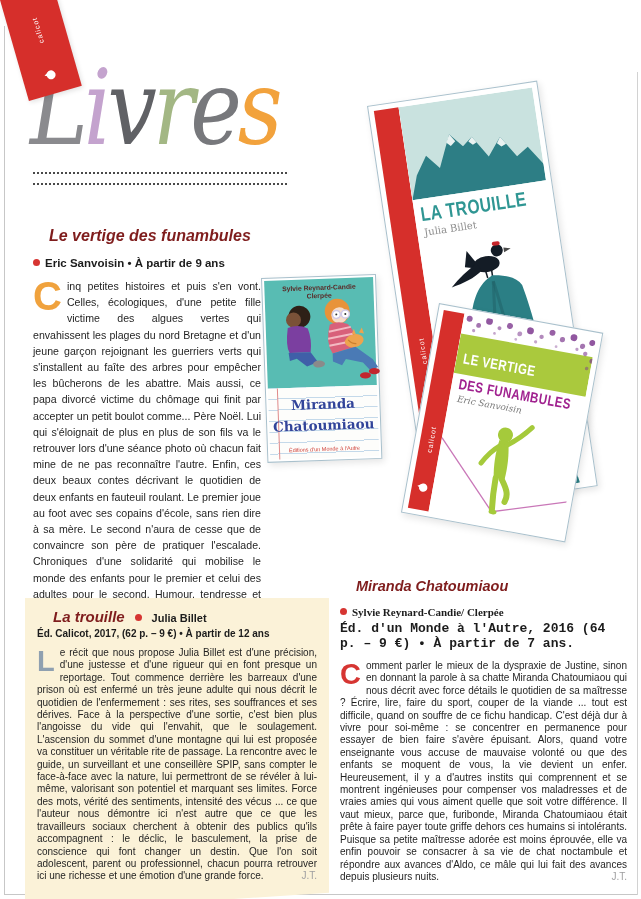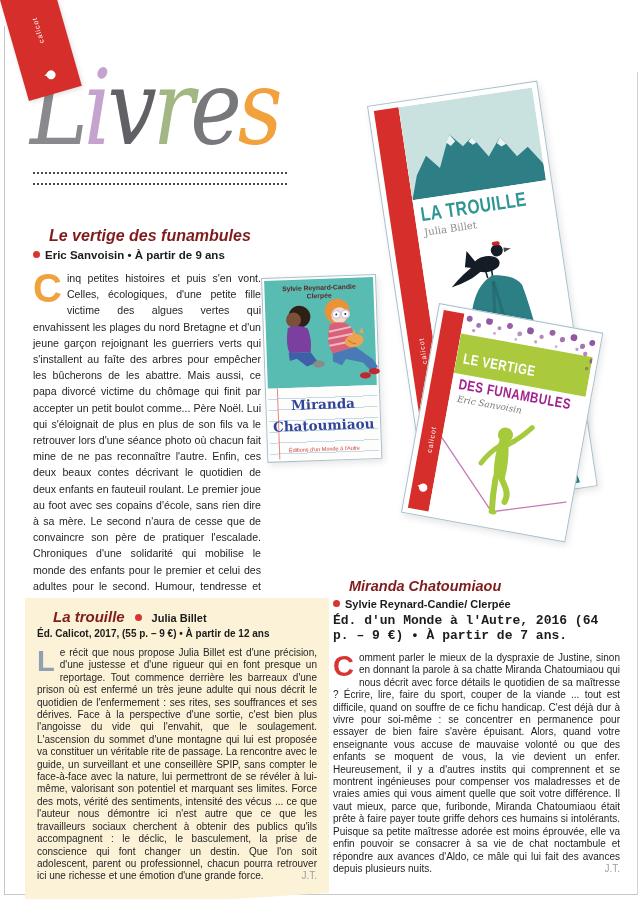--- a/index.html
+++ b/index.html
@@ -14,21 +14,21 @@
   
   .masthead{position:absolute;left:30px;top:52px;font-family:"DejaVu Serif",serif;
             font-style:italic;font-size:104px;line-height:112px;letter-spacing:-5px;
             transform:scaleX(.84);transform-origin:left top;white-space:nowrap;}
   .rules{position:absolute;left:33px;top:172px;width:254px;}
   .rules .rule{border-top:2px dotted #4a4a4a;margin-bottom:9px;}
 
   
   .review{position:absolute;}
   .rev-title{font-weight:bold;font-style:italic;color:#7f1d1d;margin:0 0 3px 16px;}
-  .author-line{font-weight:bold;color:#1c1c1c;margin:4px 0 3px 0;}
+  .author-line{font-weight:bold;color:#1c1c1c;margin:12px 0 3px 0;}
   .pub-line{font-weight:bold;color:#1c1c1c;margin:0 0 0 0;}
   .dot{display:inline-block;width:7px;height:7px;border-radius:50%;background:#d63532;
        margin-right:5px;vertical-align:1px;}
   .body-p{text-align:justify;margin:0;position:relative;}
   .dropcap{float:left;font-weight:bold;padding:3px 5px 0 0;}
   .sig{color:#9e9ea0;text-align:right;}
   .sig-inline{position:absolute;right:0;bottom:0;color:#9e9ea0;}
 
   
   .review1{left:33px;top:227px;width:228px;}
@@ -44,23 +44,23 @@
              padding:10px 12px 30px 12px;
              clip-path:polygon(0 0,100% 0,100% calc(100% - 20px),0 100%);}
   .review2 .rev-title{display:inline;font-size:15px;}
   .review2 .author-line{display:inline;font-size:11px;}
   .review2 .pub-line{font-size:10px;margin-top:2px;}
   .review2 .body-p{margin-top:8px;font-size:10px;line-height:12.4px;}
   .review2 .dropcap{font-size:29px;line-height:23px;color:#8fa0b0;}
   .review2 .sig-inline{font-size:10px;}
 
   
-  .review3{left:333px;top:578px;width:287px;}
+  .review3{left:340px;top:578px;width:287px;}
   .review3 .rev-title{font-size:14.5px;}
-  .review3 .author-line{font-size:11px;}
+  .review3 .author-line{font-size:11px;font-family:Liberation Serif, serif;}
   .review3 .pub-line{font-size:13px;font-family:Liberation Mono, monospace;}
   .review3 .body-p{margin-top:9px;font-size:10px;line-height:12.4px;}
   .review3 .dropcap{font-size:29px;line-height:23px;color:#d63532;}
   .review3 .sig-inline{font-size:10px;}
 
   
   .footer{position:absolute;right:10px;top:869px;font-size:8.5px;font-weight:bold;
           color:#2c3550;white-space:nowrap;}
   .footer .issue{color:#d6403a;}
   .footer .pagenum{color:#111;font-size:15px;margin-left:6px;vertical-align:-2px;}
@@ -139,21 +139,21 @@
     <h2 class="rev-title">Le vertige des funambules</h2>
     <div class="author-line"><span class="dot"></span><span>Eric Sanvoisin • À partir de 9 ans</span></div>
     <p class="body-p"><span class="dropcap">C</span><span>inq petites histoires et puis s'en vont. Celles, écologiques, d'une petite fille victime des algues vertes qui envahissent les plages du nord Bretagne et d'un jeune garçon rejoignant les guerriers verts qui s'installent au faîte des arbres pour empêcher les bûcherons de les abattre. Mais aussi, ce papa divorcé victime du chômage qui finit par accepter un petit boulot comme... Père Noël. Lui qui s'éloignait de plus en plus de son fils va le retrouver lors d'une séance photo où chacun fait mine de ne pas reconnaître l'autre. Enfin, ces deux beaux contes décrivant le quotidien de deux enfants en fauteuil roulant. Le premier joue au foot avec ses copains d'école, sans rien dire à sa mère. Le second n'aura de cesse que de convaincre son père de pratiquer l'escalade. Chroniques d'une solidarité qui mobilise le monde des enfants pour le premier et celui des adultes pour le second. Humour, tendresse et émotion sont au rendez-vous d'un livre destiné aux plus jeunes, mais que leurs parents ne dédaigneront pas lire, eux aussi.</span></p>
     <div class="sig">Jacques Trémintin</div>
   </div>
 
   <div class="cream-box review2">
     <h2 class="rev-title">La trouille</h2>
     <span class="dot" style="margin-left:6px;"></span>
     <span class="author-line">Julia Billet</span>
-    <div class="pub-line">Éd. Calicot, 2017, (55 p. – 9 €) • À partir de 12 ans</div>
+    <div class="pub-line">Éd. Calicot, 2017, (62 p. – 9 €) • À partir de 12 ans</div>
     <p class="body-p"><span class="dropcap">L</span><span>e récit que nous propose Julia Billet est d'une précision, d'une justesse et d'une rigueur qui en font presque un reportage. Tout commence derrière les barreaux d'une prison où est enfermé un très jeune adulte qui nous décrit le quotidien de l'enfermement : ses rites, ses souffrances et ses dérives. Face à la perspective d'une sortie, c'est bien plus l'angoisse du vide qui l'envahit, que le soulagement. L'ascension du sommet d'une montagne qui lui est proposée va constituer un véritable rite de passage. La rencontre avec le guide, un surveillant et une conseillère SPIP, sans compter le face-à-face avec la nature, lui permettront de se révéler à lui-même, valorisant son potentiel et marquant ses limites. Force des mots, vérité des sentiments, intensité des vécus ... ce que l'auteur nous démontre ici n'est autre que ce que les travailleurs sociaux cherchent à obtenir des publics qu'ils accompagnent : le déclic, le basculement, la prise de conscience qui font changer un destin. Que l'on soit adolescent, parent ou professionnel, chacun pourra retrouver ici une richesse et une émotion d'une grande force.</span><span class="sig-inline">J.T.</span></p>
   </div>
 
   <div class="review review3">
     <h2 class="rev-title">Miranda Chatoumiaou</h2>
     <div class="author-line"><span class="dot"></span><span>Sylvie Reynard-Candie/ Clerpée</span></div>
     <div class="pub-line">Éd. d'un Monde à l'Autre, 2016 (64 p. – 9 €) • À partir de 7 ans.</div>
     <p class="body-p"><span class="dropcap">C</span><span>omment parler le mieux de la dyspraxie de Justine, sinon en donnant la parole à sa chatte Miranda Chatoumiaou qui nous décrit avec force détails le quotidien de sa maîtresse ?  Écrire, lire, faire du sport, couper de la viande ... tout est difficile, quand on souffre de ce fichu handicap. C'est déjà dur à vivre pour soi-même : se concentrer en permanence pour essayer de bien faire s'avère épuisant. Alors, quand votre enseignante vous accuse de mauvaise volonté ou que des enfants se moquent de vous, la vie devient un enfer. Heureusement, il y a d'autres instits qui comprennent et se montrent ingénieuses pour compenser vos maladresses et de vraies amies qui vous aiment quelle que soit votre différence. Il vaut mieux, parce que, furibonde, Miranda Chatoumiaou était prête à faire payer toute griffe dehors ces humains si intolérants. Puisque sa petite maîtresse adorée est moins éprouvée, elle va enfin pouvoir se consacrer à sa vie de chat noctambule et répondre aux avances d'Aldo, ce mâle qui lui fait des avances depuis plusieurs nuits.</span><span class="sig-inline">J.T.</span></p>
   </div>
 

